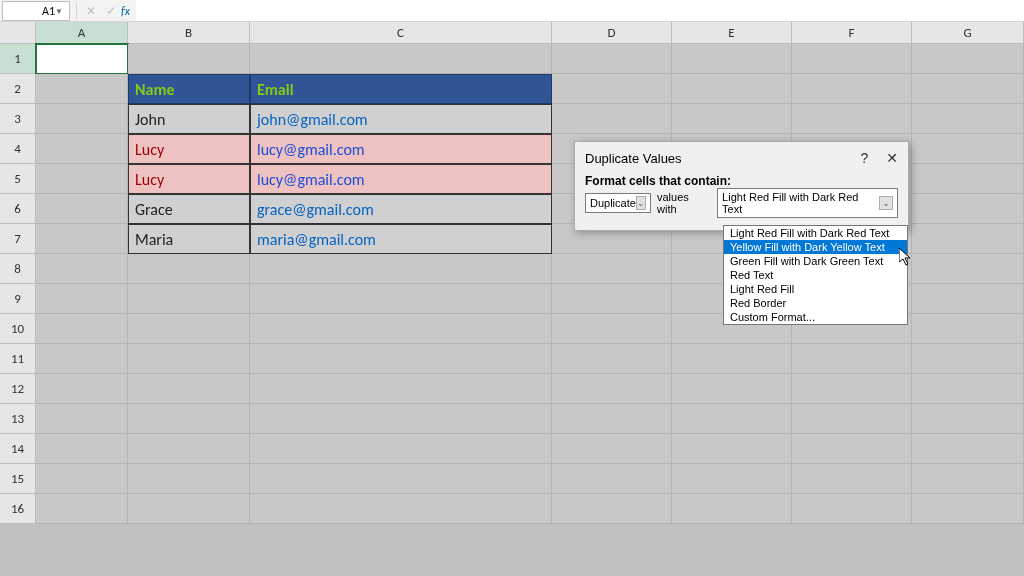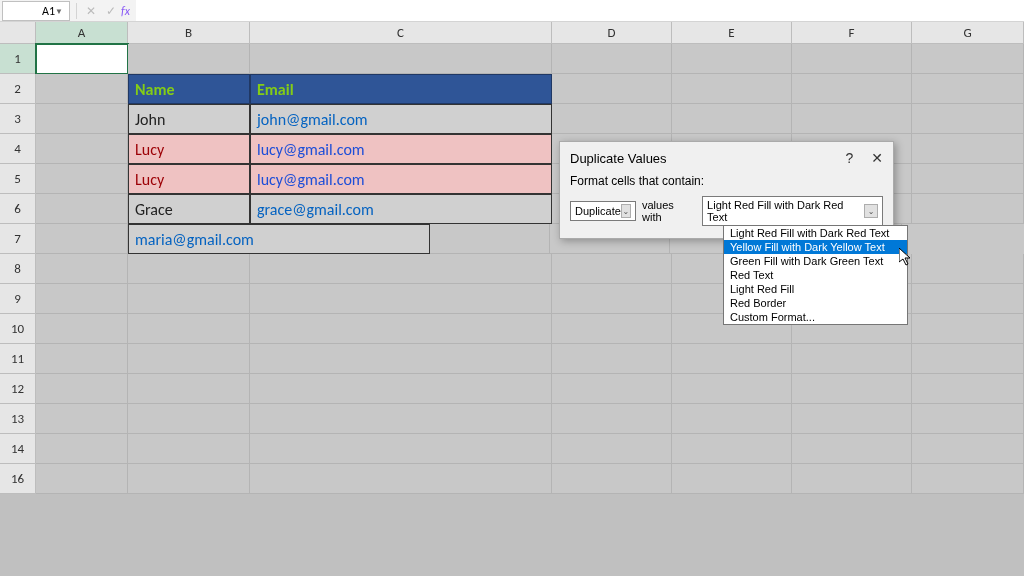--- a/index.html
+++ b/index.html
@@ -42,21 +42,21 @@
       margin: 0 4px;
     }
     .fb-button {
       width: 20px;
       text-align: center;
       color: #bbb;
       cursor: pointer;
     }
     .fx-label {
       font-style: italic;
-      color: #8b5cf6;
+      color: #0369a1;
       margin-right: 6px;
     }
     .formula-input {
       flex: 1;
       background: white;
       border: none;
       height: 100%;
       padding: 0 4px;
     }
     
@@ -154,21 +154,21 @@
     .td .link {
       color: #0563c1;
     }
     .td.dup .link {
       color: #1d4ed8;
     }
     
     
     .dialog {
       position: absolute;
-      left: 559px;
+      left: 574px;
       top: 141px;
       width: 335px;
       background: #f0f0f0;
       border: 1px solid #aaa;
       box-shadow: 2px 2px 8px rgba(0,0,0,0.3);
       font-size: 12px;
       font-family: 'Segoe UI', Arial, sans-serif;
     }
     .dlg-title {
       display: flex;
@@ -183,22 +183,22 @@
     }
     .dlg-help, .dlg-close {
       cursor: pointer;
       font-size: 14px;
       color: #333;
     }
     .dlg-body {
       padding: 0 10px 12px 10px;
     }
     .dlg-label {
-      font-weight: normal;
-      margin-bottom: 8px;
+      font-weight: bold;
+      margin-bottom: 0;
     }
     .dlg-row {
       display: flex;
       align-items: center;
       gap: 6px;
     }
     .ddl {
       display: flex;
       align-items: center;
       justify-content: space-between;
@@ -349,20 +349,21 @@
           <span class="link">grace@gmail.com</span>
         </div>
         <div class="cell col-D"></div>
         <div class="cell col-E"></div>
         <div class="cell col-F"></div>
         <div class="cell col-G"></div>
       </div>
       <div class="row">
         <div class="row-h">7</div>
         <div class="cell col-A"></div>
+        <div class="cell col-B td">Maria</div>
         <div class="cell col-C td">
           <span class="link">maria@gmail.com</span>
         </div>
         <div class="cell col-D"></div>
         <div class="cell col-E"></div>
         <div class="cell col-F"></div>
         <div class="cell col-G"></div>
       </div>
       <div class="row">
         <div class="row-h">8</div>
@@ -419,20 +420,30 @@
         <div class="cell col-A"></div>
         <div class="cell col-B"></div>
         <div class="cell col-C"></div>
         <div class="cell col-D"></div>
         <div class="cell col-E"></div>
         <div class="cell col-F"></div>
         <div class="cell col-G"></div>
       </div>
       <div class="row">
         <div class="row-h">14</div>
+        <div class="cell col-A"></div>
+        <div class="cell col-B"></div>
+        <div class="cell col-C"></div>
+        <div class="cell col-D"></div>
+        <div class="cell col-E"></div>
+        <div class="cell col-F"></div>
+        <div class="cell col-G"></div>
+      </div>
+      <div class="row">
+        <div class="row-h">15</div>
         <div class="cell col-A"></div>
         <div class="cell col-B"></div>
         <div class="cell col-C"></div>
         <div class="cell col-D"></div>
         <div class="cell col-E"></div>
         <div class="cell col-F"></div>
         <div class="cell col-G"></div>
       </div>
       <div class="row">
         <div class="row-h">16</div>

